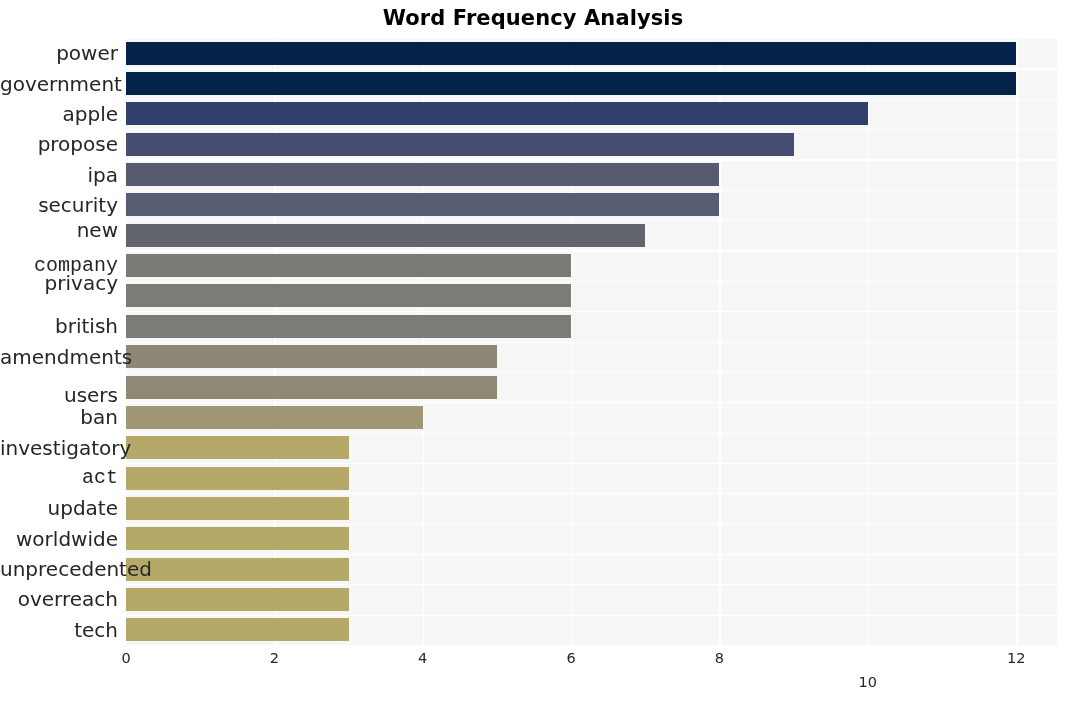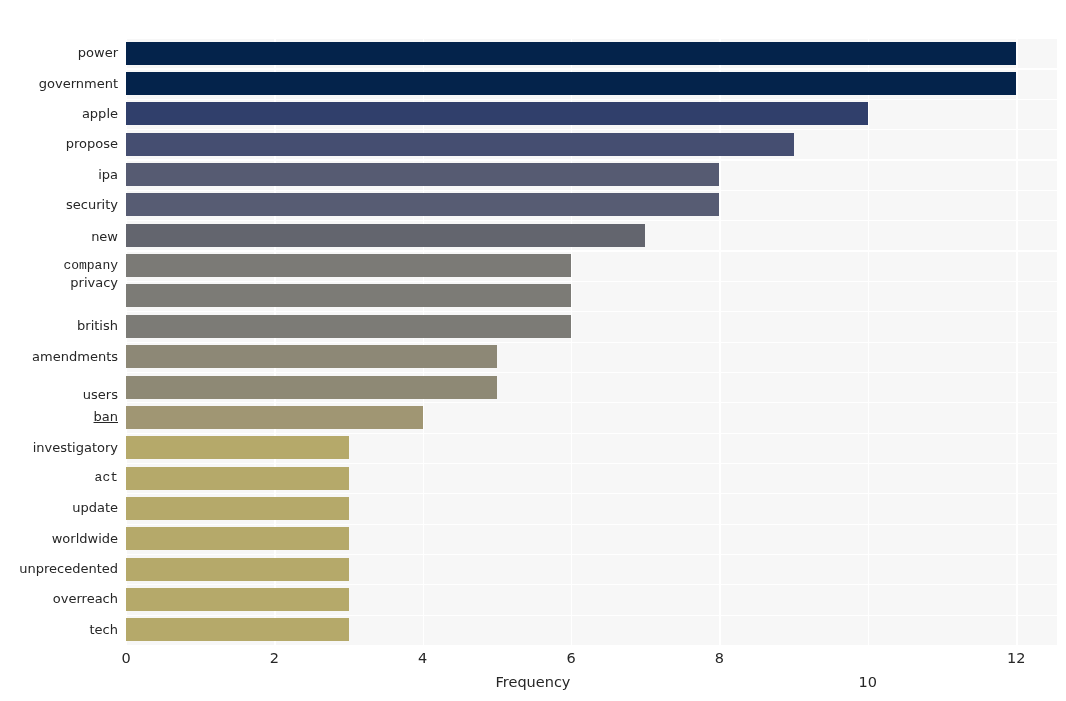--- a/index.html
+++ b/index.html
@@ -80,21 +80,21 @@
     left: 0;
     top: 38px;
     width: 118px;
     height: 607px;
   }
   .ytick-label {
     position: absolute;
     right: 0;
     width: 118px;
     text-align: right;
-    font-size: 13px;
+    font-size: 20px;
     color: #262626;
     white-space: nowrap;
     line-height: 14px;
   }
 
   
   #xlabels {
     position: absolute;
     left: 0;
     top: 650px;
@@ -119,20 +119,21 @@
     text-align: center;
     font-size: 14.5px;
     color: #262626;
   }
 </style>
 </head>
 <body>
 
 <div id="figure">
 
+  <div id="chart-title">Word Frequency Analysis</div>
 
   <div id="plot-area">
     <div id="grid-v-layer">
         <div class="gridline-v" style="left: 0px;"></div>
         <div class="gridline-v" style="left: 148.367px;"></div>
         <div class="gridline-v" style="left: 296.733px;"></div>
         <div class="gridline-v" style="left: 445.1px;"></div>
         <div class="gridline-v" style="left: 593.466px;"></div>
         <div class="gridline-v" style="left: 741.833px;"></div>
         <div class="gridline-v" style="left: 890.199px;"></div>
@@ -183,41 +184,40 @@
       </div>
   </div>
 
   <div id="ylabels">
       <div class="ytick-label" style="top: 8.175px;">power</div>
       <div class="ytick-label" style="top: 38.525px;">government</div>
       <div class="ytick-label" style="top: 68.875px;">apple</div>
       <div class="ytick-label" style="top: 99.225px;">propose</div>
       <div class="ytick-label" style="top: 129.575px;">ipa</div>
       <div class="ytick-label" style="top: 159.925px;">security</div>
-      <div class="ytick-label" style="top: 192px;">new</div>
+      <div class="ytick-label" style="top: 185px;">new</div>
       <div class="ytick-label" style="top: 220.625px; font-family: Liberation Mono, monospace;">company</div>
       <div class="ytick-label" style="top: 238px;">privacy</div>
       <div class="ytick-label" style="top: 281.325px;">british</div>
       <div class="ytick-label" style="top: 311.675px;">amendments</div>
       <div class="ytick-label" style="top: 350px;">users</div>
-      <div class="ytick-label" style="top: 372.375px; text-decoration: underline;">ban</div>
+      <div class="ytick-label" style="top: 372.375px;">ban</div>
       <div class="ytick-label" style="top: 402.725px;">investigatory</div>
       <div class="ytick-label" style="top: 433.075px; font-family: Liberation Mono, monospace;">act</div>
       <div class="ytick-label" style="top: 463.425px;">update</div>
       <div class="ytick-label" style="top: 493.775px;">worldwide</div>
       <div class="ytick-label" style="top: 524.125px;">unprecedented</div>
       <div class="ytick-label" style="top: 554.475px;">overreach</div>
       <div class="ytick-label" style="top: 584.825px;">tech</div>
     </div>
 
   <div id="xlabels">
       <div class="xtick-label" style="left: 126px;">0</div>
       <div class="xtick-label" style="left: 274.367px;">2</div>
       <div class="xtick-label" style="left: 422.733px;">4</div>
       <div class="xtick-label" style="left: 571.1px;">6</div>
       <div class="xtick-label" style="left: 719.466px;">8</div>
       <div class="xtick-label" style="left: 867.833px; margin-top: 24px;">10</div>
       <div class="xtick-label" style="left: 1016.2px;">12</div>
     </div>
 
-  <div id="xaxis-title">Frequency</div>
 
 </div>
 
 </body></html>

